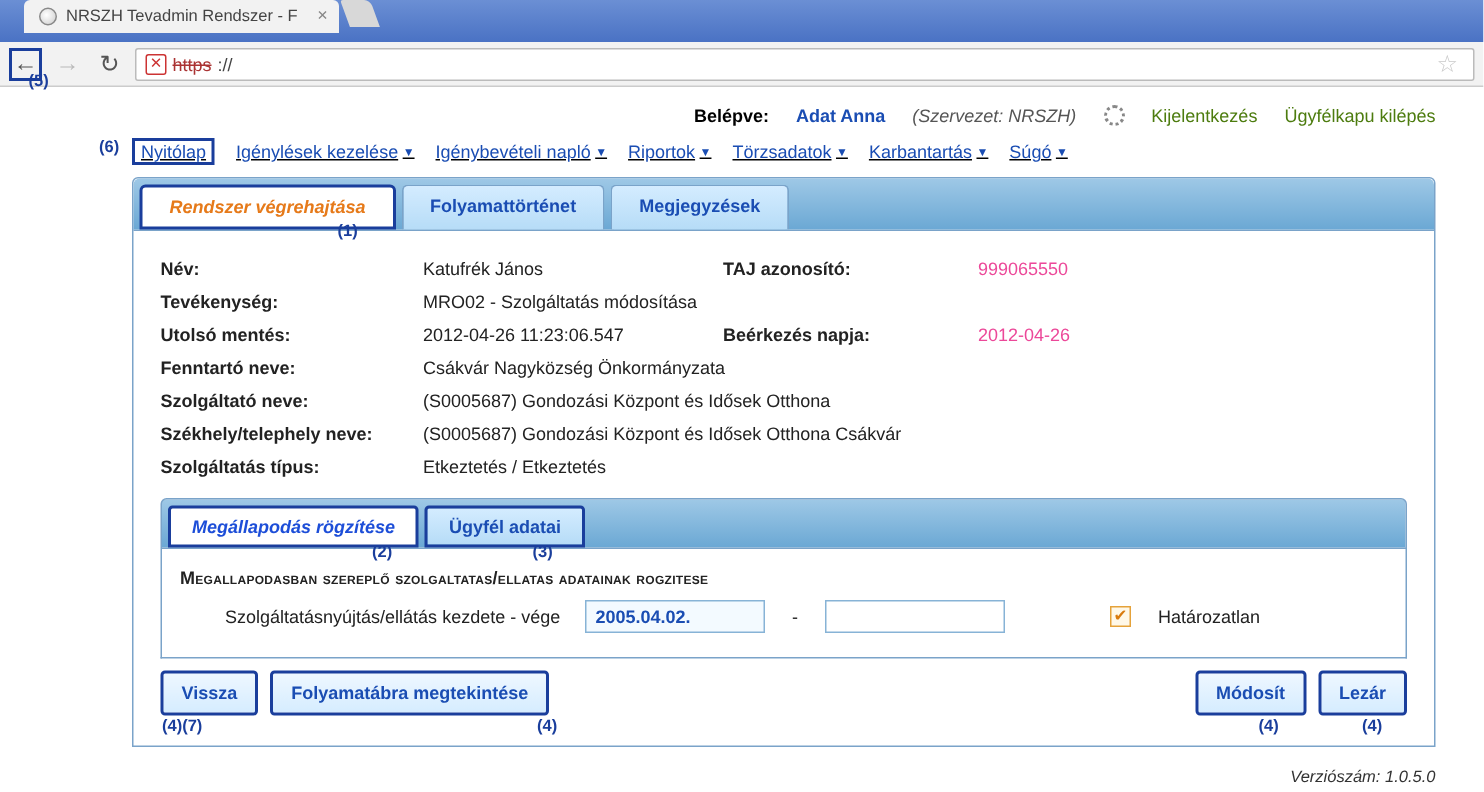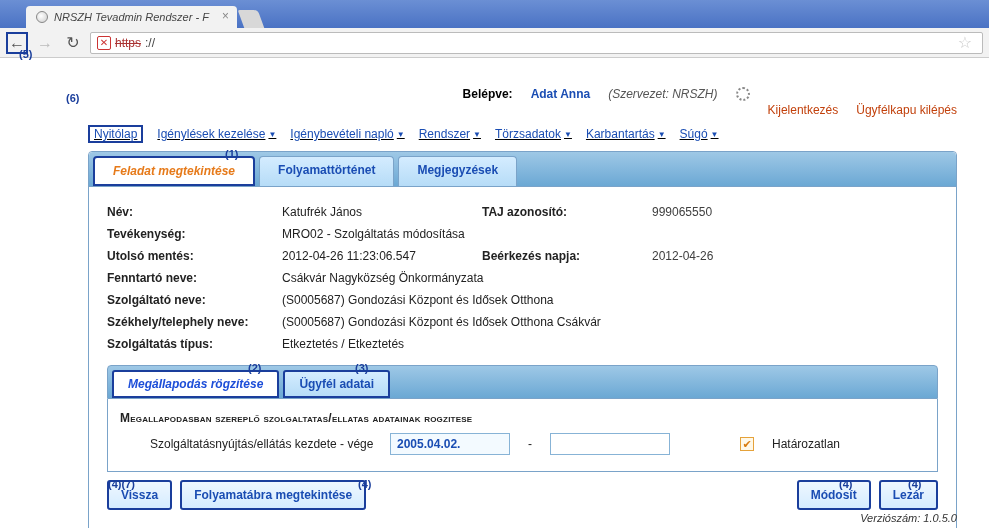--- a/index.html
+++ b/index.html
@@ -10,23 +10,21 @@
     width: 989px;
     height: 528px;
     overflow: hidden;
     position: relative;
   }
   
   .browser-bar {
     background: linear-gradient(to bottom, #6b8fd4 0%, #4a72c4 100%);
     height: 28px;
     display: flex;
-    align-items: flex-end;
-    padding-left: 26px;
-    font-style: italic;
+    padding-left: 16px;
   }
   .browser-tab {
     background: #f2f2f2;
     border-radius: 4px 4px 0 0;
     padding: 5px 28px 5px 10px;
     display: flex;
     align-items: center;
     gap: 6px;
     font-size: 11px;
     color: #444;
@@ -103,21 +101,21 @@
   }
   .header-row .bel { color: #000; font-weight: bold; }
   .header-row .user { color: #1a4db3; font-weight: bold; }
   .header-row .org { color: #555; font-style: italic; }
   .header-row .spinner {
     width: 14px; height: 14px;
     border: 2px dotted #888;
     border-radius: 50%;
     display: inline-block;
   }
-  .header-row .link { color: #c2410c; margin-top: 33px; }
+  .header-row .link { color: #4d7c0f; }
   .menu-row {
     display: flex;
     gap: 14px;
     font-size: 12px;
     padding: 2px 0 8px;
     text-decoration: underline;
   }
   .menu-row .mitem { color: #1a4db3; display: flex; align-items: center; gap: 3px; }
   .menu-row .mitem .car { font-size: 8px; color: #1a4db3; }
   .outline-box { border: 2px solid #1a3e9c; display: inline-block; padding: 0 4px; }
@@ -159,21 +157,21 @@
     border-top: 1px solid #7aa3c9;
   }
   .field-row {
     display: flex;
     padding: 4px 0;
     font-size: 12px;
   }
   .field-row .lab { width: 175px; font-weight: bold; color: #222; }
   .field-row .val { flex: 1; color: #222; }
   .field-row .lab2 { width: 220px; font-weight: bold; color: #222; }
-  .field-row .val2 { color: #404040; }
+  .field-row .val2 { color: #ec4899; }
 
   
   .subtabs-outer {
     margin-top: 10px;
   }
   .subtabs-bar {
     display: flex;
     background: linear-gradient(to bottom, #9ec8e6 0%, #6ba8d4 100%);
     border-radius: 4px 4px 0 0;
     padding: 4px 4px 0 4px;
@@ -309,40 +307,40 @@
       </span>
     <span class="mitem">
         <span>Igénylések kezelése</span>
         <span class="car">▼</span>
       </span>
     <span class="mitem">
         <span>Igénybevételi napló</span>
         <span class="car">▼</span>
       </span>
     <span class="mitem">
-        <span>Rendszer</span>
+        <span>Riportok</span>
         <span class="car">▼</span>
       </span>
     <span class="mitem">
         <span>Törzsadatok</span>
         <span class="car">▼</span>
       </span>
     <span class="mitem">
         <span>Karbantartás</span>
         <span class="car">▼</span>
       </span>
     <span class="mitem">
         <span>Súgó</span>
         <span class="car">▼</span>
       </span>
   </div>
 
   <div class="tabs-outer">
     <div class="tabs-bar">
-      <div class="tab active"><span>Feladat megtekintése</span></div>
+      <div class="tab active"><span>Rendszer végrehajtása</span></div>
       <div class="tab"><span>Folyamattörténet</span></div>
       <div class="tab"><span>Megjegyzések</span></div>
     </div>
     <div class="tab-body">
       <div class="field-row">
         <span class="lab">Név:</span>
         <span class="val" style="width:200px;flex:none">Katufrék János</span>
         <span class="lab2" style="width:170px">TAJ azonosító:</span>
         <span class="val2">999065550</span>
       </div>

